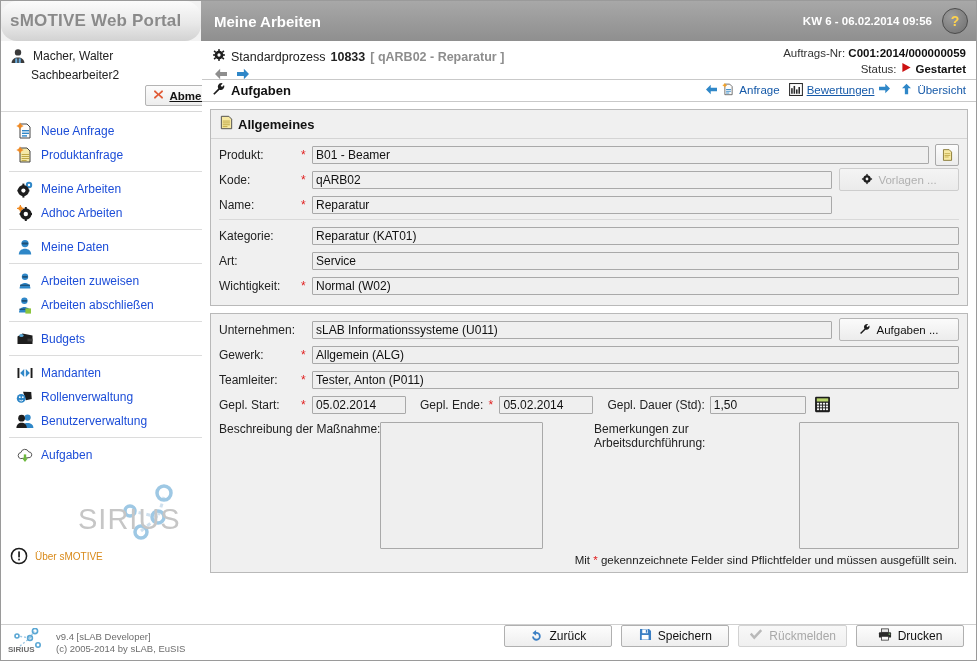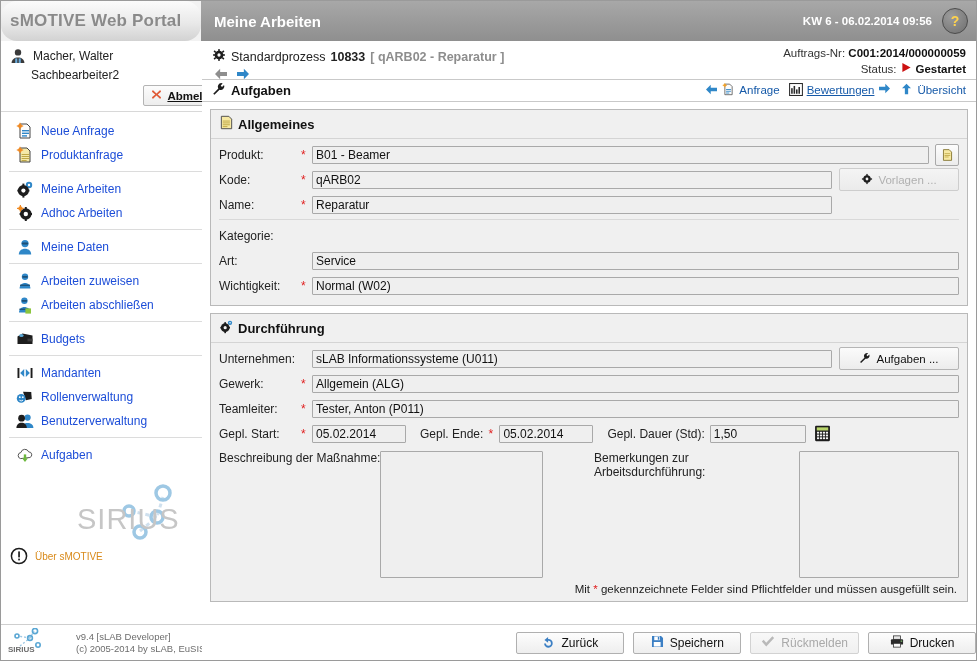--- a/index.html
+++ b/index.html
@@ -33,21 +33,21 @@
   .helpbtn{
     width:24px;height:24px;border-radius:50%;
     background:radial-gradient(circle at 35% 30%,#9c9c9c,#6f6f6f);
     border:1.5px solid #4b4b4b;color:#ffd34d;font-size:14px;font-weight:bold;
     display:flex;align-items:center;justify-content:center;line-height:1;
   }
 
   
   .sidebar{
     position:absolute;left:0;top:40px;width:241px;bottom:0;
-    background:#ffffff;border-right:3px solid #a3a3a3;box-sizing:border-box;
+    background:#ffffff;border-right:1px solid #a3a3a3;box-sizing:border-box;
   }
   .user-box{padding:6px 8px 5px 8px;border-bottom:1px solid #d8d8d8;}
   .user-row{display:flex;align-items:center;gap:6px;}
   .user-name{font-size:12px;color:#222;}
   .user-role{font-size:12px;color:#222;margin:3px 0 0 22px;}
   .logout-wrap{display:flex;justify-content:flex-end;margin-top:3px;}
   .logout-btn{
     display:inline-flex;align-items:center;gap:5px;
     border:1px solid #b4b4b4;border-radius:2px;
     background:linear-gradient(to bottom,#fcfcfc,#ededed);
@@ -70,21 +70,21 @@
   }
   .about-row{
     display:flex;align-items:center;gap:7px;padding:4px 4px 4px 9px;
     font-size:10px;color:#d98a1a;cursor:pointer;
   }
   .sidefoot{
     position:absolute;left:0;right:0;bottom:0;height:36px;
     border-top:1px solid #cfcfcf;background:#ffffff;
     display:flex;align-items:center;gap:6px;padding-left:7px;box-sizing:border-box;
   }
-  .sidefoot .txt{font-size:9.5px;color:#6d6d6d;line-height:12px;margin-left:20px;}
+  .sidefoot .txt{font-size:9.5px;color:#6d6d6d;line-height:12px;}
 
   
   .main{
     position:absolute;left:201px;top:40px;right:0;bottom:0;
     background:#ffffff;box-sizing:border-box;
   }
   .crumbbar{padding:7px 10px 2px 10px;position:relative;height:38px;box-sizing:border-box;}
   .crumb{display:flex;align-items:center;gap:5px;font-size:12.5px;color:#222;}
   .crumb b{font-size:12.5px;}
   .crumb .dim{color:#8d8d8d;font-weight:bold;}
@@ -155,22 +155,22 @@
     resize:none;font-size:12px;padding:3px;box-sizing:border-box;outline:none;
     font-family:"Liberation Sans","DejaVu Sans",sans-serif;
   }
   .hint{text-align:right;font-size:11.5px;color:#222;margin-top:5px;padding-right:2px;}
   .hint .st{color:#e02020;}
 
   
   .bottombar{
     position:absolute;left:201px;right:0;bottom:0;height:36px;
     border-top:1px solid #cfcfcf;background:#ffffff;
-    display:flex;align-items:center;justify-content:flex-end;gap:9px;
-    padding-right:0;box-sizing:border-box;
+    display:flex;align-items:flex-start;justify-content:flex-end;gap:9px;
+    padding-right:12px;box-sizing:border-box;
   }
   .btn{
     min-width:108px;height:22px;border:1px solid #b0b0b0;border-radius:2px;
     background:linear-gradient(to bottom,#fdfdfd,#eeeeee);
     display:flex;align-items:center;justify-content:center;gap:6px;
     font-size:12px;color:#111;cursor:pointer;padding:0 10px;box-sizing:border-box;
   }
   .btn.disabled{color:#a9a9a9;border-color:#d2d2d2;background:linear-gradient(to bottom,#f8f8f8,#f0f0f0);}
 </style>
 </head>
@@ -624,55 +624,39 @@
           <div class="frow">
             <span class="flabel">Name:</span>
             <span class="fstar">*</span>
             <input class="finput" value="Reparatur" style="">
             <span class="sidebtn" style="visibility:hidden"></span>
           </div>
 
           <div class="frow sep">
             <span class="flabel">Kategorie:</span>
             <span class="fstar empty">*</span>
+            <input class="finput" value="Reparatur (KAT01)" style="">
           </div>
 
           <div class="frow">
             <span class="flabel">Art:</span>
             <span class="fstar empty">*</span>
             <input class="finput" value="Service" style="">
           </div>
 
           <div class="frow">
             <span class="flabel">Wichtigkeit:</span>
             <span class="fstar">*</span>
             <input class="finput" value="Normal (W02)" style="">
           </div>
 
         </div>
       </div>
 
       <div class="panel">
-        <div class="panel-head">
-          <span>
-            <svg width="15" height="15" viewBox="0 0 18 18">
-              <circle cx="13.2" cy="4.6" r="2.6" fill="#2f87c8"></circle>
-                <circle cx="13.2" cy="4.6" r="0.9" fill="#fff"></circle>
-              <circle cx="7.4" cy="10.4" r="5.2" fill="#1d1d1d"></circle>
-                <circle cx="7.4" cy="10.4" r="1.9" fill="#f2f2f2"></circle>
-              <g fill="#1d1d1d">
-                  <rect x="6.4" y="3.8" width="2" height="2.8"></rect>
-                  <rect x="6.4" y="14.2" width="2" height="2.8"></rect>
-                  <rect x="1.6" y="9.4" width="2.8" height="2"></rect>
-                  <rect x="10.4" y="9.4" width="2.8" height="2"></rect>
-                </g>
-            </svg>
-          </span>
-          <span>Durchführung</span>
-        </div>
         <div class="panel-body">
 
           <div class="frow">
             <span class="flabel">Unternehmen:</span>
             <span class="fstar empty">*</span>
             <input class="finput" value="sLAB Informationssysteme (U011)" style="">
             <span class="sidebtn">
               <span>
                 <svg width="12" height="12" viewBox="0 0 16 16">
                   <path d="M10.6 1.2a4.2 4.2 0 0 0-3.4 6.3L1.4 13.3l1.4 1.4 5.8-5.8a4.2 4.2 0 0 0 5.2-5.6L11.4 5.6 9.9 4.1 12.2 1.6a4.2 4.2 0 0 0-1.6-0.4z" fill="#1d1d1d"></path>

